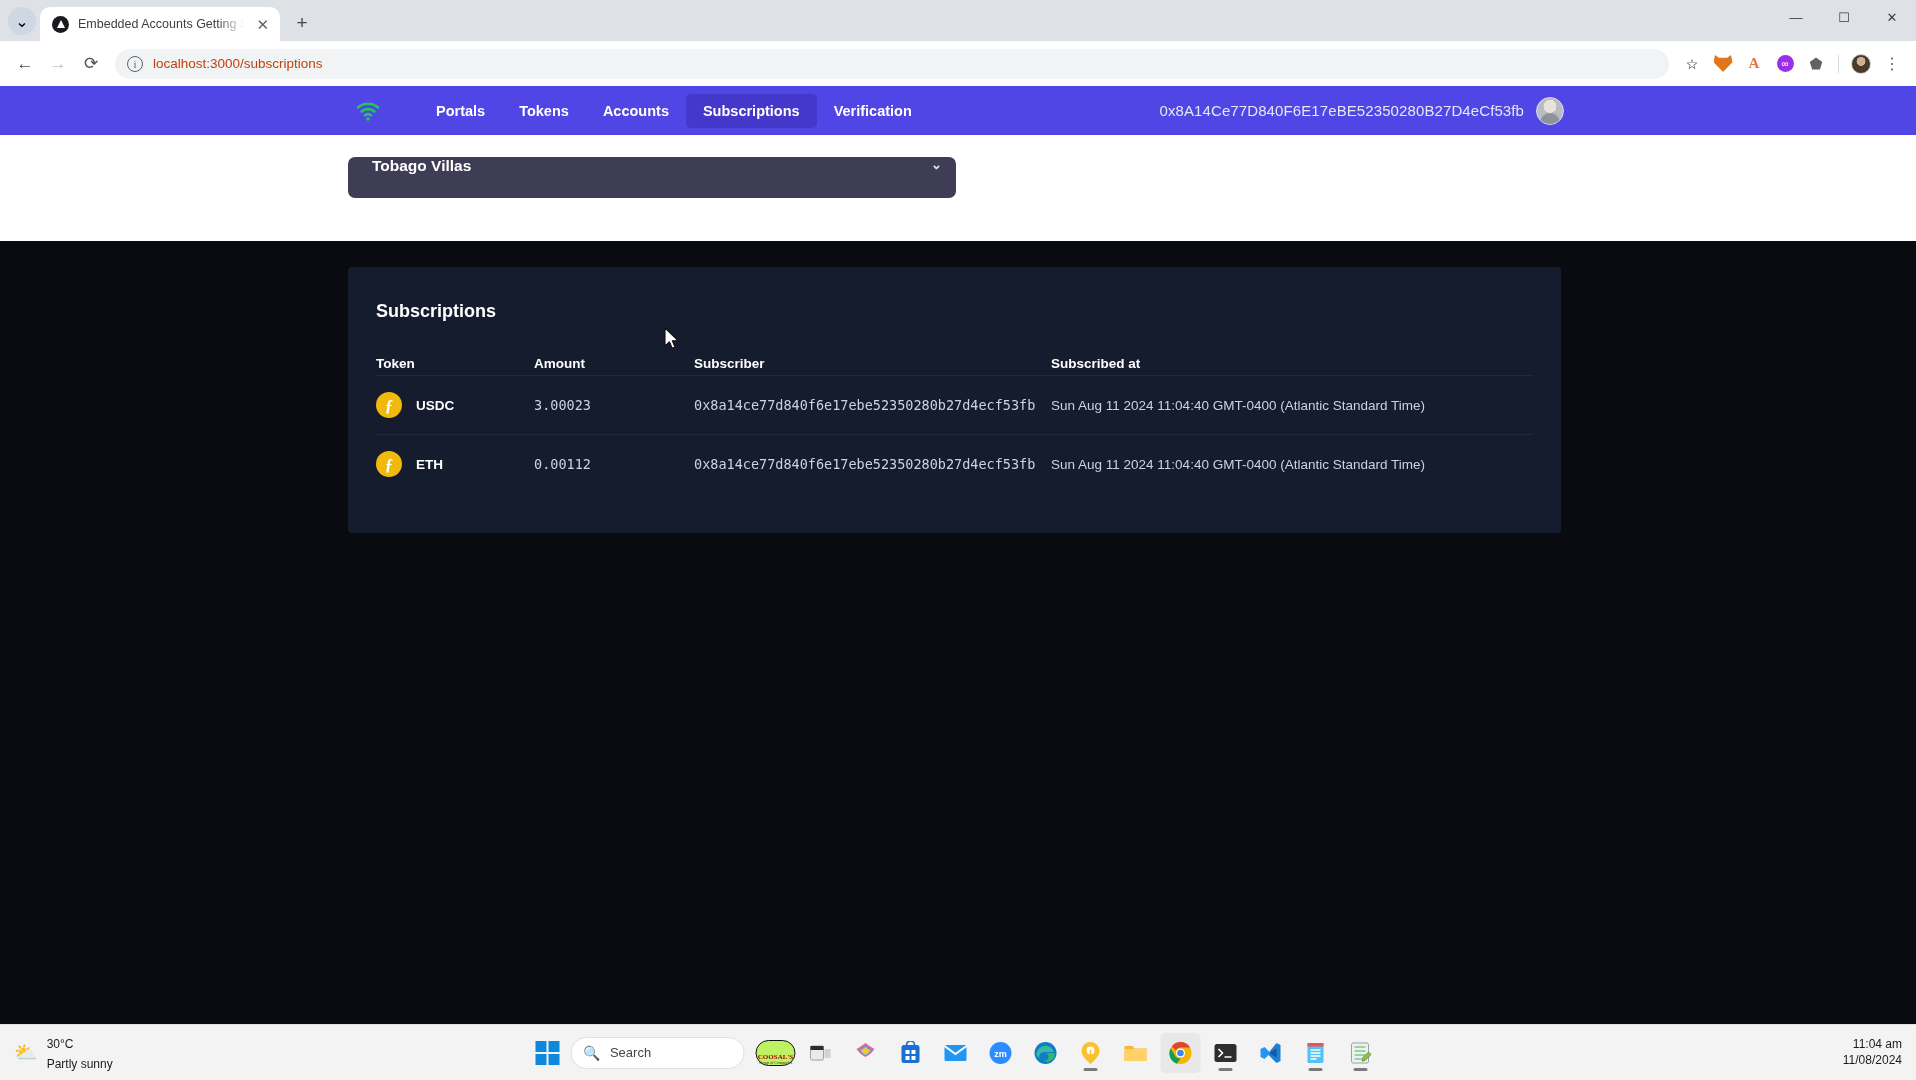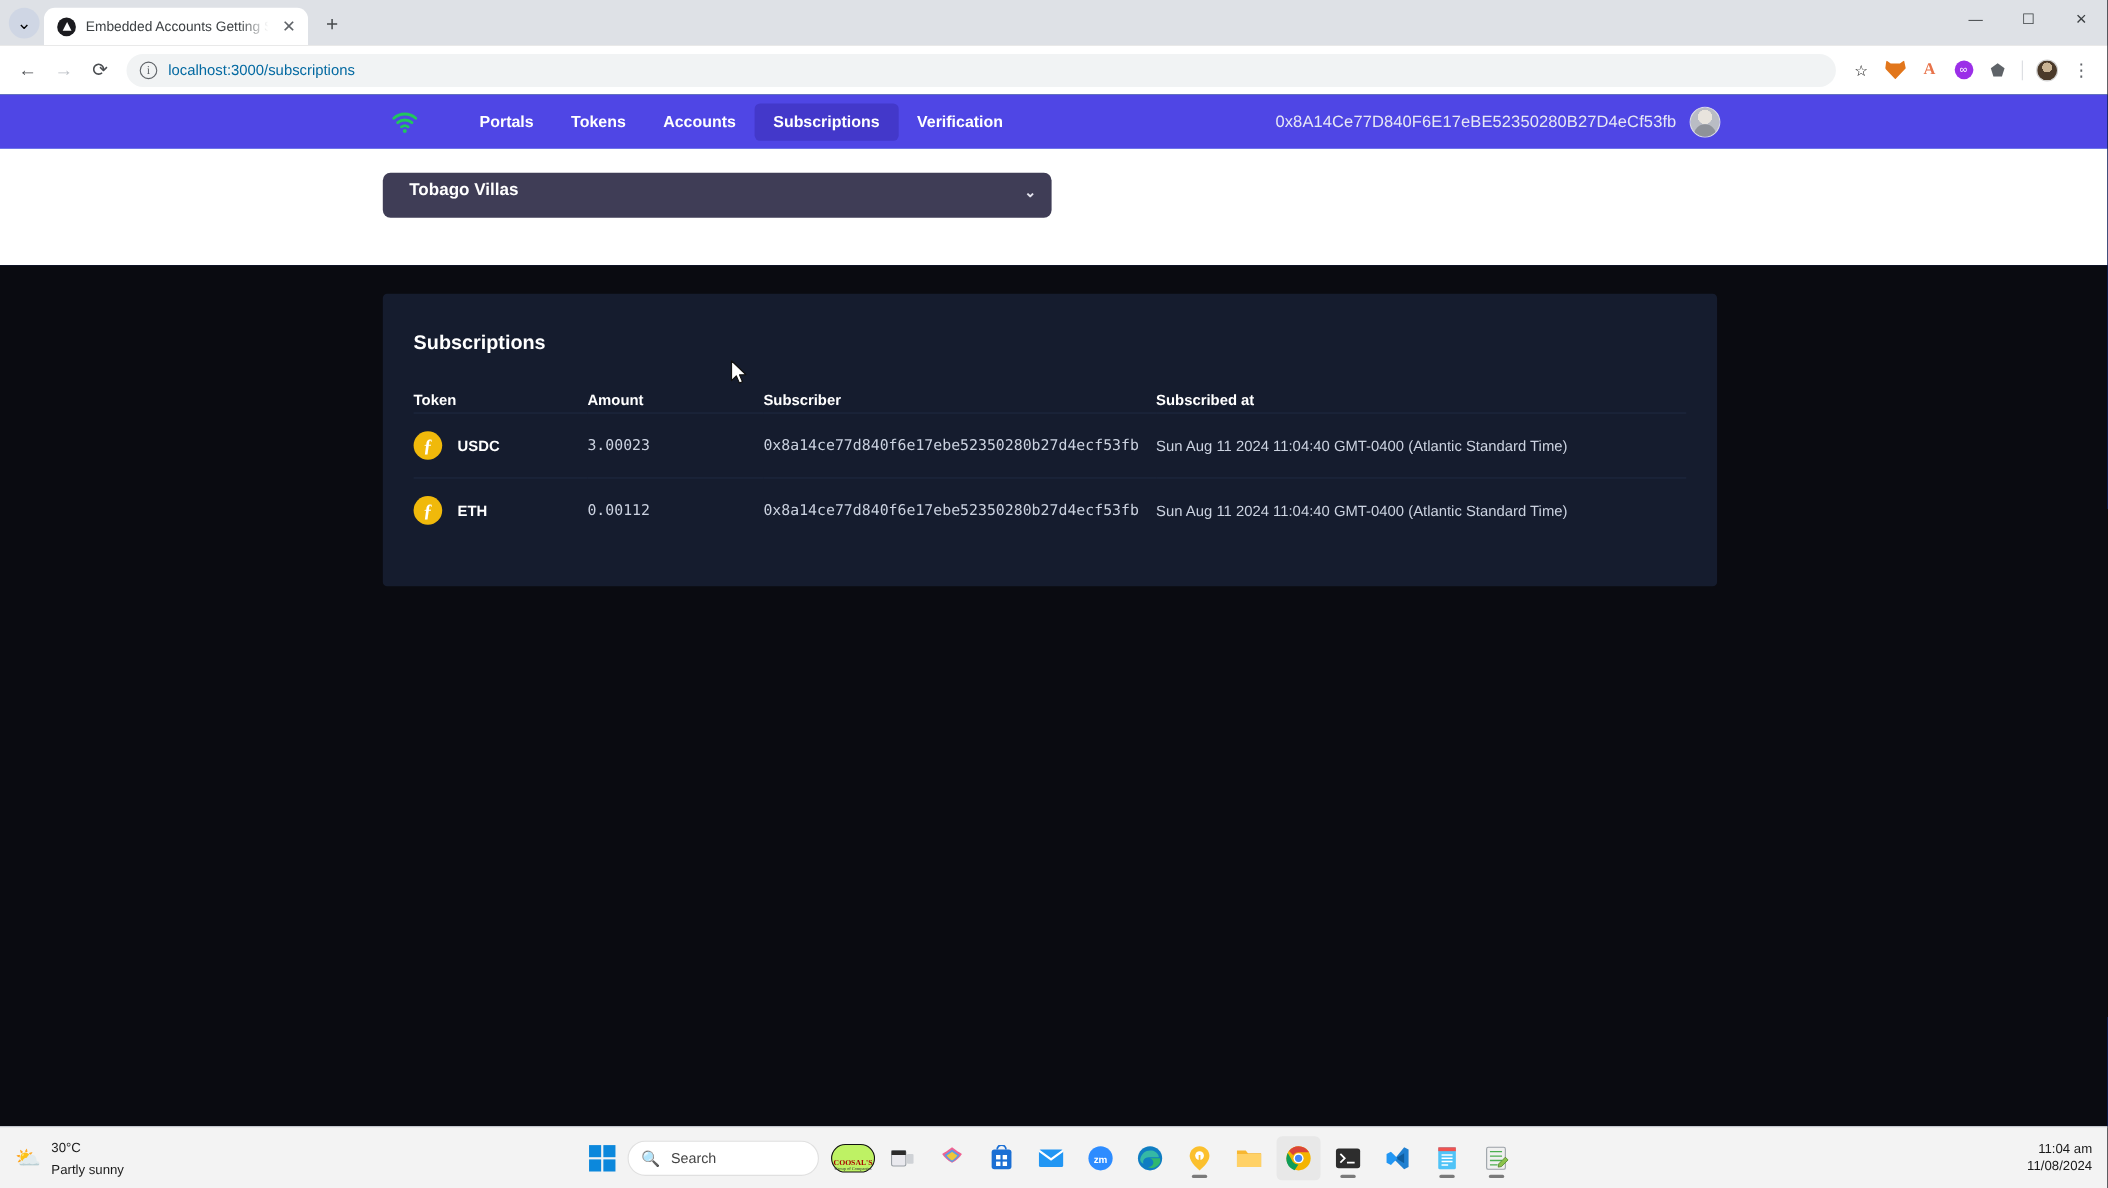--- a/index.html
+++ b/index.html
@@ -69,21 +69,21 @@
   .omnibox {
     flex: 1; height: 30px; background: #f1f3f4; border-radius: 16px;
     display: flex; align-items: center; padding: 0 12px; gap: 10px;
     margin: 0 6px; cursor: text;
   }
   .omnibox .info {
     width: 16px; height: 16px; border: 1.4px solid #5f6368; border-radius: 50%;
     font-size: 11px; color: #5f6368; display: flex; align-items: center;
     justify-content: center; font-family: "Liberation Serif", serif; flex: 0 0 16px;
   }
-  .url { font-size: 13.5px; color: #0369a1; }
+  .url { font-size: 13.5px; color: #c2410c; }
   .tb-icons { display: flex; align-items: center; gap: 3px; }
   .tb-ic {
     width: 28px; height: 28px; border-radius: 50%;
     display: flex; align-items: center; justify-content: center;
     font-size: 14px; cursor: pointer; position: relative;
   }
   .tb-sep { width: 1px; height: 18px; background: #dadce0; margin: 0 5px; }
   .ic-fox {
     width: 19px; height: 17px; background: #e2761b; cursor: pointer;
     clip-path: polygon(50% 100%, 0 42%, 8% 0, 28% 16%, 72% 16%, 92% 0, 100% 42%);
@@ -95,21 +95,21 @@
   }
   .ic-puzzle { font-size: 15px; color: #5f6368; }
   .ic-avatar {
     width: 20px; height: 20px; border-radius: 50%;
     background: radial-gradient(circle at 50% 35%, #c9b394 0 30%, #4b3a2a 31% 100%);
     border: 1px solid #d0d0d0;
   }
   .ic-dots { font-size: 16px; color: #5f6368; letter-spacing: 0; }
 
   
-  .viewport { flex: 1; background: #1d4ed8; display: flex; flex-direction: column; overflow: hidden; }
+  .viewport { flex: 1; background: #ef4444; display: flex; flex-direction: column; overflow: hidden; }
 
   .appnav {
     height: 49px; background: #4f46e5; display: flex; align-items: center;
     padding: 0 0 0 355px; flex: 0 0 49px; position: relative;
   }
   .wifi-icon { width: 26px; height: 22px; position: relative; margin-right: 38px; }
   .nav-links { display: flex; align-items: center; gap: 0; }
   .nav-link {
     color: #fff; font-size: 14.5px; font-weight: bold; padding: 9px 17px;
     border-radius: 5px; cursor: pointer; white-space: nowrap;
@@ -127,21 +127,21 @@
   .wallet-avatar::after {
     content: ""; position: absolute; left: 50%; top: 58%; transform: translateX(-50%);
     width: 20px; height: 14px; border-radius: 10px 10px 0 0; background: #8e9299;
   }
 
   .top-white { background: #fff; padding: 22px 0 0 348px; flex: 0 0 auto; height: 106px; }
   .page-title { font-size: 19px; font-weight: bold; color: #111827; margin-bottom: 14px; }
   .select-wrap { position: relative; width: 608px; }
   .select-box {
     height: 41px; background: #3f3d56; border-radius: 7px; color: #fff;
-    font-size: 15.5px; font-weight: bold; display: flex; align-items: flex-end;
+    font-size: 15.5px; font-weight: bold; display: flex; align-items: flex-start;
     padding: 0 14px 16px 24px; cursor: pointer;
   }
   .select-caret { margin-left: auto; font-size: 13px; color: #e5e5ef; }
 
   .dark-area { flex: 1; background: #0a0b11; padding: 26px 0 0 0; overflow: hidden; }
   .card {
     margin-left: 348px; width: 1213px; background: #151c2e;
     border-radius: 4px; padding: 34px 28px 40px 28px;
   }
   .card-title { font-size: 18px; font-weight: bold; color: #fff; margin-bottom: 34px; }

